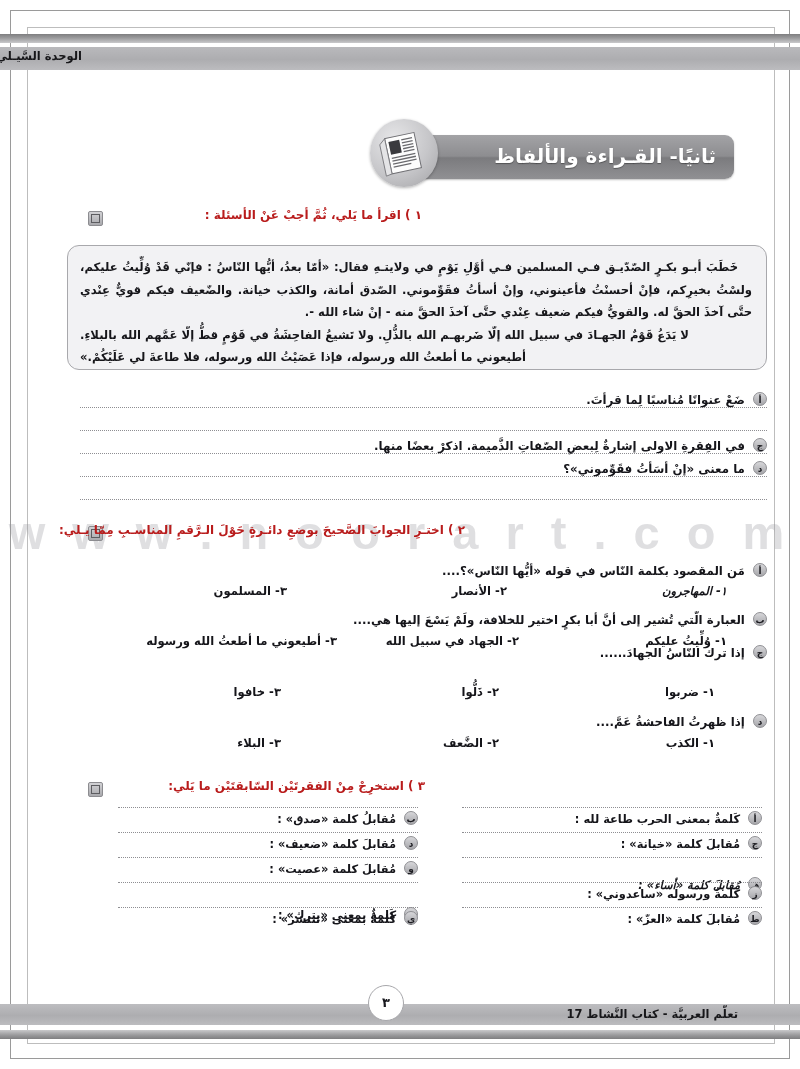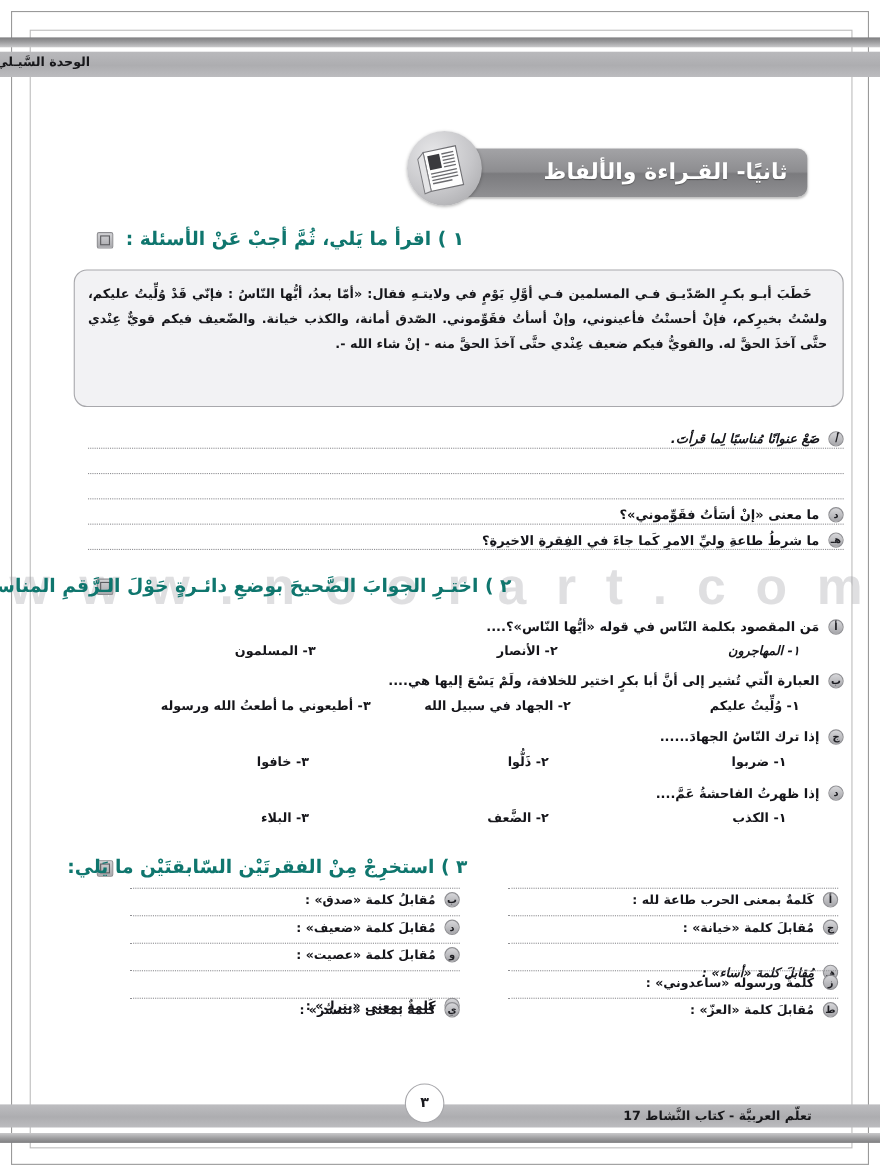--- a/index.html
+++ b/index.html
@@ -95,23 +95,23 @@
     height: 68px;
     border-radius: 50%;
     background: radial-gradient(circle at 35% 30%, #e6e6e8 0%, #c6c6c9 55%, #a2a2a5 100%);
     box-shadow: 0 1px 3px rgba(0,0,0,.3);
   }
   .banner-badge svg { position:absolute; left:9px; top:9px; }
 
   
   .q-head {
     position: absolute;
-    font-size: 17px;
-    font-weight: bold;
-    color: #0f766e;
+    font-size: 12px;
+    font-weight: bold;
+    color: #b91c1c;
     white-space: nowrap;
     letter-spacing: .2px;
   }
   .q-icon {
     position: absolute;
     width: 15px;
     height: 15px;
     background: linear-gradient(to bottom, #d2d2d5, #a9a9ad);
     border: 1px solid #8c8c90;
     border-radius: 2px;
@@ -297,49 +297,50 @@
     </g>
   </svg>
 </div>
 
 <div class="q-icon" style="right:697px; top:211px;"></div>
 <div class="q-head" style="right:378px; top:208px;">١ ) اقرأ ما يَلي، ثُمَّ أجبْ عَنْ الأسئلة :</div>
 
 <div class="passage-box">
   <div class="passage-text">
     <p class="indent">خَطَبَ أبـو بكـرٍ الصّدّيـق فـي المسلمين فـي أوَّلِ يَوْمٍ في ولايتـهِ فقال: «أمّا بعدُ، أيُّها النّاسُ : فإنّي قَدْ وُلِّيتُ عليكم، ولسْتُ بخيرِكم، فإنْ أحسنْتُ فأعينوني، وإنْ أسأتُ فقَوِّموني. الصّدق أمانة، والكذب خيانة. والضّعيف فيكم قويٌّ عِنْدي حتَّى آخذَ الحقَّ له. والقويُّ فيكم ضعيف عِنْدي حتَّى آخذَ الحقَّ منه - إنْ شاء الله -.</p>
+    <p class="indent last">لا يَدَعُ قَوْمٌ الجهـادَ في سبيل الله إلّا ضَربهـم الله بالذُّلِ. ولا تَشيعُ الفاحِشَةُ في قَوْمٍ قطُّ إلّا عَمَّهم الله بالبلاءِ. أطيعوني ما أطعتُ الله ورسوله، فإذا عَصَيْتُ الله ورسوله، فلا طاعةَ لي عَلَيْكُمْ.»</p>
   </div>
 </div>
 
 <div class="qrow" style="right:33px; top:392px; width:687px;">
   <div class="dots" style="width:687px;"></div>
-  <span style="position:absolute; right:0; top:0;font-style:italic;">
+  <span style="position:absolute; right:0; top:0;">
     <span class="bullet">أ</span>
     <span>ضَعْ عنوانًا مُناسبًا لِما قرأتَ.</span>
   </span>
 </div>
 <div class="qrow" style="right:33px; top:415px; width:687px;">
   <div class="dots" style="width:687px;"></div>
 </div>
 <div class="qrow" style="right:33px; top:438px; width:687px;">
   <div class="dots" style="width:687px;"></div>
+  <span style="position:absolute; right:0; top:0;">
+    <span class="bullet">ج</span>
+    <span>في الفِقرةِ الاولى إشارةٌ لِبعضِ الصّفاتِ الذَّميمة. اذكرْ بعضًا منها.</span>
+  </span>
 </div>
 <div class="qrow" style="right:33px; top:461px; width:687px;">
   <div class="dots" style="width:687px;"></div>
   <span style="position:absolute; right:0; top:0;">
     <span class="bullet">د</span>
     <span>ما معنى «إنْ أسَأتُ فقَوِّموني»؟</span>
   </span>
 </div>
 <div class="qrow" style="right:33px; top:484px; width:687px;">
   <div class="dots" style="width:687px;"></div>
-  <span style="position:absolute; right:0; top:0;">
-    <span class="bullet">هـ</span>
-    <span>ما شرطُ طاعةِ وليِّ الامرِ كَما جاءَ في الفِقرةِ الاخيرةِ؟</span>
-  </span>
 </div>
 
 <div class="watermark">w w w . n o o r a r t . c o m</div>
 
 <div class="q-icon" style="right:697px; top:526px;"></div>
 <div class="q-head" style="right:335px; top:523px;">٢ ) اختـرِ الجوابَ الصَّحيحَ بوضعِ دائـرةٍ حَوْلَ الـرَّقمِ المناسـبِ مِمّا يـلي:</div>
 
 <div class="qrow" style="right:33px; top:563px;">
   <span class="bullet">أ</span>
   <span>مَن المقصود بكلمة النّاس في قوله «أيُّها النّاس»؟....</span>
@@ -353,21 +354,21 @@
 <div class="qrow" style="right:33px; top:612px;">
   <span class="bullet">ب</span>
   <span>العبارة الّتي تُشير إلى أنَّ أبا بكرٍ اختير للخلافة، ولَمْ يَسْعَ إليها هي....</span>
 </div>
 <div class="opt-row" style="right:33px; top:634px; width:687px;">
   <span class="opt" style="right:40px;">١- وُلِّيتُ عليكم</span>
   <span class="opt" style="right:248px;">٢- الجهاد في سبيل الله</span>
   <span class="opt" style="right:430px;">٣- أطيعوني ما أطعتُ الله ورسوله</span>
 </div>
 
-<div class="qrow" style="right:33px; top:663px;">
+<div class="qrow" style="right:33px; top:645px;">
   <span class="bullet">ج</span>
   <span>إذا ترك النّاسُ الجهادَ......</span>
 </div>
 <div class="opt-row" style="right:33px; top:685px; width:687px;">
   <span class="opt" style="right:52px;">١- ضربوا</span>
   <span class="opt" style="right:268px;">٢- ذَلُّوا</span>
   <span class="opt" style="right:486px;padding-left:48px;">٣- خافوا</span>
 </div>
 
 <div class="qrow" style="right:33px; top:714px;">

